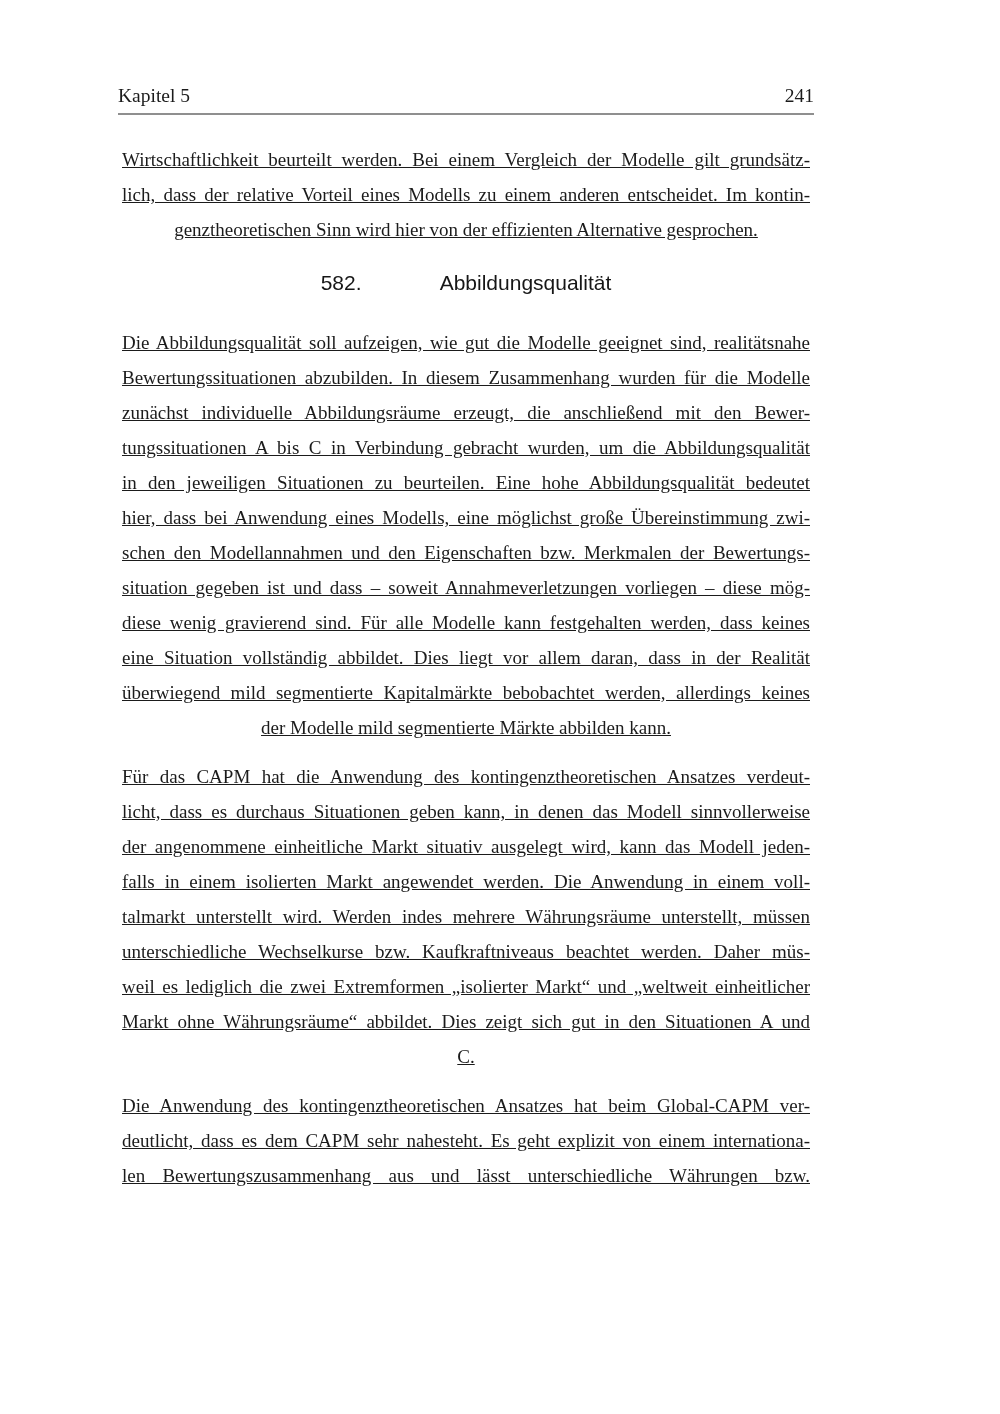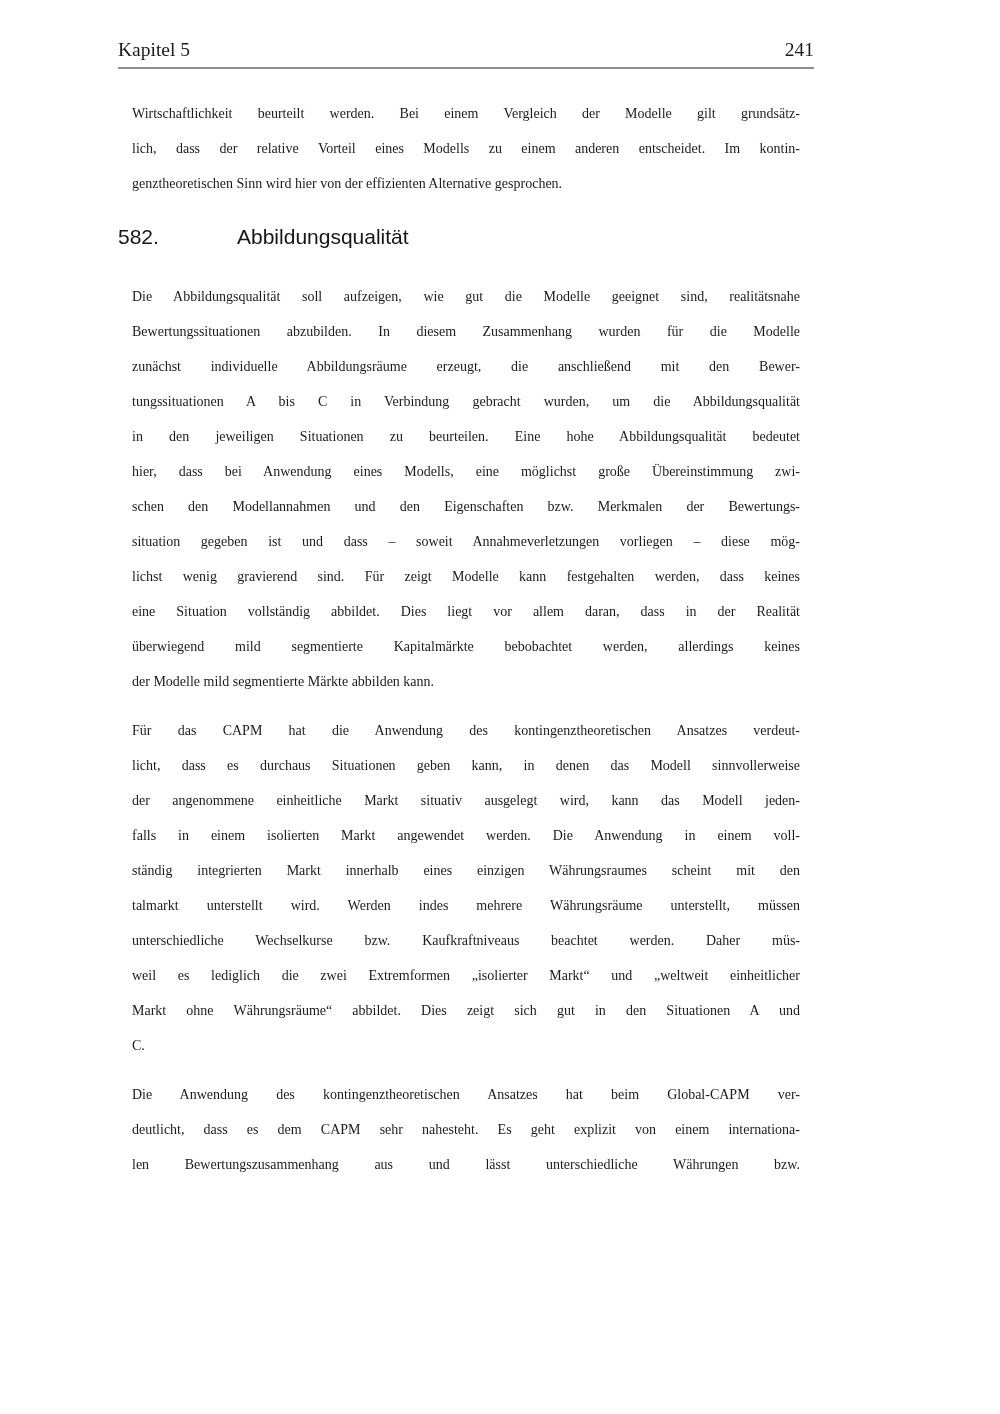--- a/index.html
+++ b/index.html
@@ -12,64 +12,66 @@
     width: 1000px;
     height: 1414px;
     background: #ffffff;
     overflow: hidden;
     color: #1b1b1b;
     font-family: "Liberation Serif", "DejaVu Serif", serif;
   }
   .content {
     margin-left: 118px;
     width: 696px;
-    padding-top: 40px;
+    padding-top: 86px;
   }
   .running-header {
     display: flex;
     justify-content: space-between;
     align-items: baseline;
     font-size: 19.5px;
     line-height: 20px;
     padding-bottom: 7px;
     border-bottom: 2px solid #8f8f8f;
   }
   .para {
-    font-size: 14px;
+    font-size: 19px;
     line-height: 35px;
-    margin: 14px;
+    margin: 4px;
+    text-decoration: underline;
   }
   .para + .para {
     margin-top: 14px;
   }
   .intro-para {
     margin-top: 27px;
   }
   .section-heading {
     display: flex;
     margin-top: 22px;
     font-family: "Liberation Sans", "DejaVu Sans", sans-serif;
     font-size: 21px;
     line-height: 28px;
     color: #161616;
+    justify-content: center;
   }
   .section-number {
     width: 119px;
     flex: 0 0 119px;
   }
   .section-body {
     margin-top: 28px;
   }
   .line {
     text-align: justify;
     text-align-last: justify;
     white-space: normal;
   }
   .line.last {
-    text-align: left;
+    text-align: center;
     text-align-last: auto;
   }
 </style>
 </head>
 <body>
 
 <div class="page">
   <div class="content">
 
     <div class="running-header">
@@ -91,31 +93,30 @@
     <div class="section-body">
       <div class="para">
           <div class="line">Die Abbildungsqualität soll aufzeigen, wie gut die Modelle geeignet sind, realitätsnahe</div>
           <div class="line">Bewertungssituationen abzubilden. In diesem Zusammenhang wurden für die Modelle</div>
           <div class="line">zunächst individuelle Abbildungsräume erzeugt, die anschließend mit den Bewer-</div>
           <div class="line">tungssituationen A bis C in Verbindung gebracht wurden, um die Abbildungsqualität</div>
           <div class="line">in den jeweiligen Situationen zu beurteilen. Eine hohe Abbildungsqualität bedeutet</div>
           <div class="line">hier, dass bei Anwendung eines Modells, eine möglichst große Übereinstimmung zwi-</div>
           <div class="line">schen den Modellannahmen und den Eigenschaften bzw. Merkmalen der Bewertungs-</div>
           <div class="line">situation gegeben ist und dass – soweit Annahmeverletzungen vorliegen – diese mög-</div>
-          <div class="line">lichst wenig gravierend sind. Für zeigt Modelle kann festgehalten werden, dass keines</div>
+          <div class="line">diese wenig gravierend sind. Für alle Modelle kann festgehalten werden, dass keines</div>
           <div class="line">eine Situation vollständig abbildet. Dies liegt vor allem daran, dass in der Realität</div>
           <div class="line">überwiegend mild segmentierte Kapitalmärkte bebobachtet werden, allerdings keines</div>
           <div class="line last">der Modelle mild segmentierte Märkte abbilden kann.</div>
         </div>
       <div class="para">
           <div class="line">Für das CAPM hat die Anwendung des kontingenztheoretischen Ansatzes verdeut-</div>
           <div class="line">licht, dass es durchaus Situationen geben kann, in denen das Modell sinnvollerweise</div>
           <div class="line">der angenommene einheitliche Markt situativ ausgelegt wird, kann das Modell jeden-</div>
           <div class="line">falls in einem isolierten Markt angewendet werden. Die Anwendung in einem voll-</div>
-          <div class="line">ständig integrierten Markt innerhalb eines einzigen Währungsraumes scheint mit den</div>
           <div class="line">talmarkt unterstellt wird. Werden indes mehrere Währungsräume unterstellt, müssen</div>
           <div class="line">unterschiedliche Wechselkurse bzw. Kaufkraftniveaus beachtet werden. Daher müs-</div>
           <div class="line">weil es lediglich die zwei Extremformen „isolierter Markt“ und „weltweit einheitlicher</div>
           <div class="line">Markt ohne Währungsräume“ abbildet. Dies zeigt sich gut in den Situationen A und</div>
           <div class="line last">C.</div>
         </div>
       <div class="para">
           <div class="line">Die Anwendung des kontingenztheoretischen Ansatzes hat beim Global-CAPM ver-</div>
           <div class="line">deutlicht, dass es dem CAPM sehr nahesteht. Es geht explizit von einem internationa-</div>
           <div class="line">len Bewertungszusammenhang aus und lässt unterschiedliche Währungen bzw.</div>

